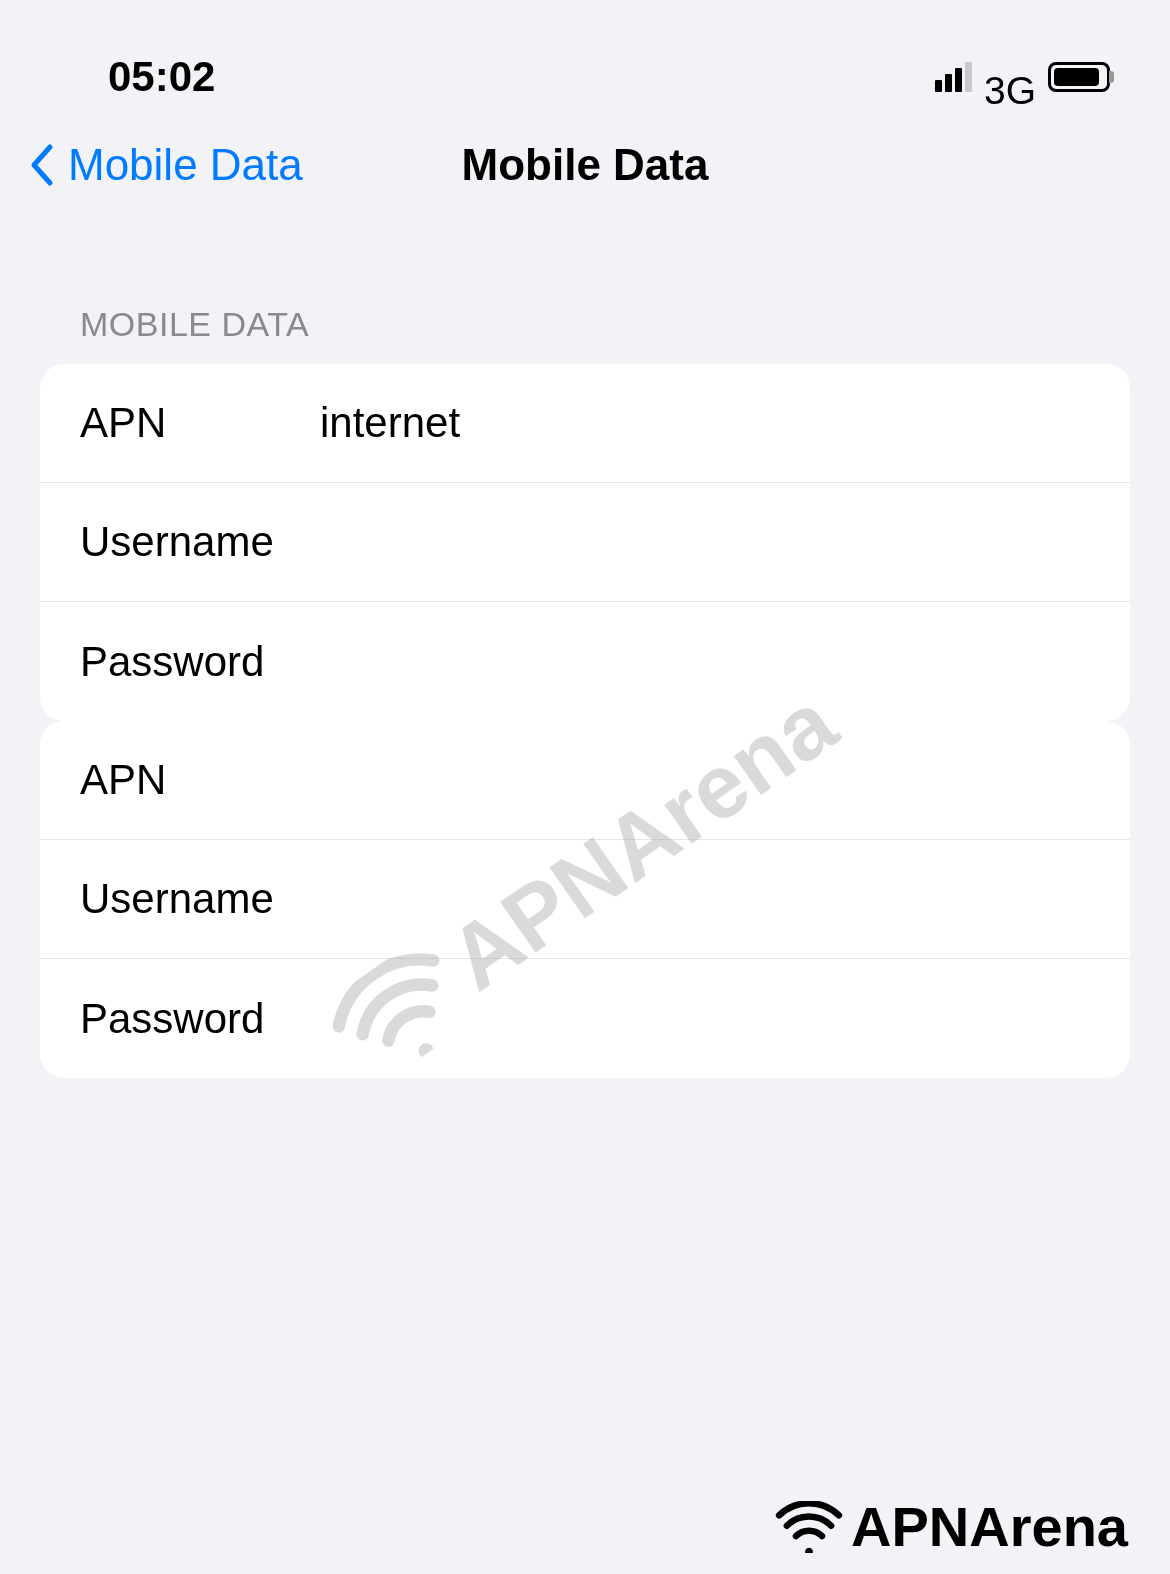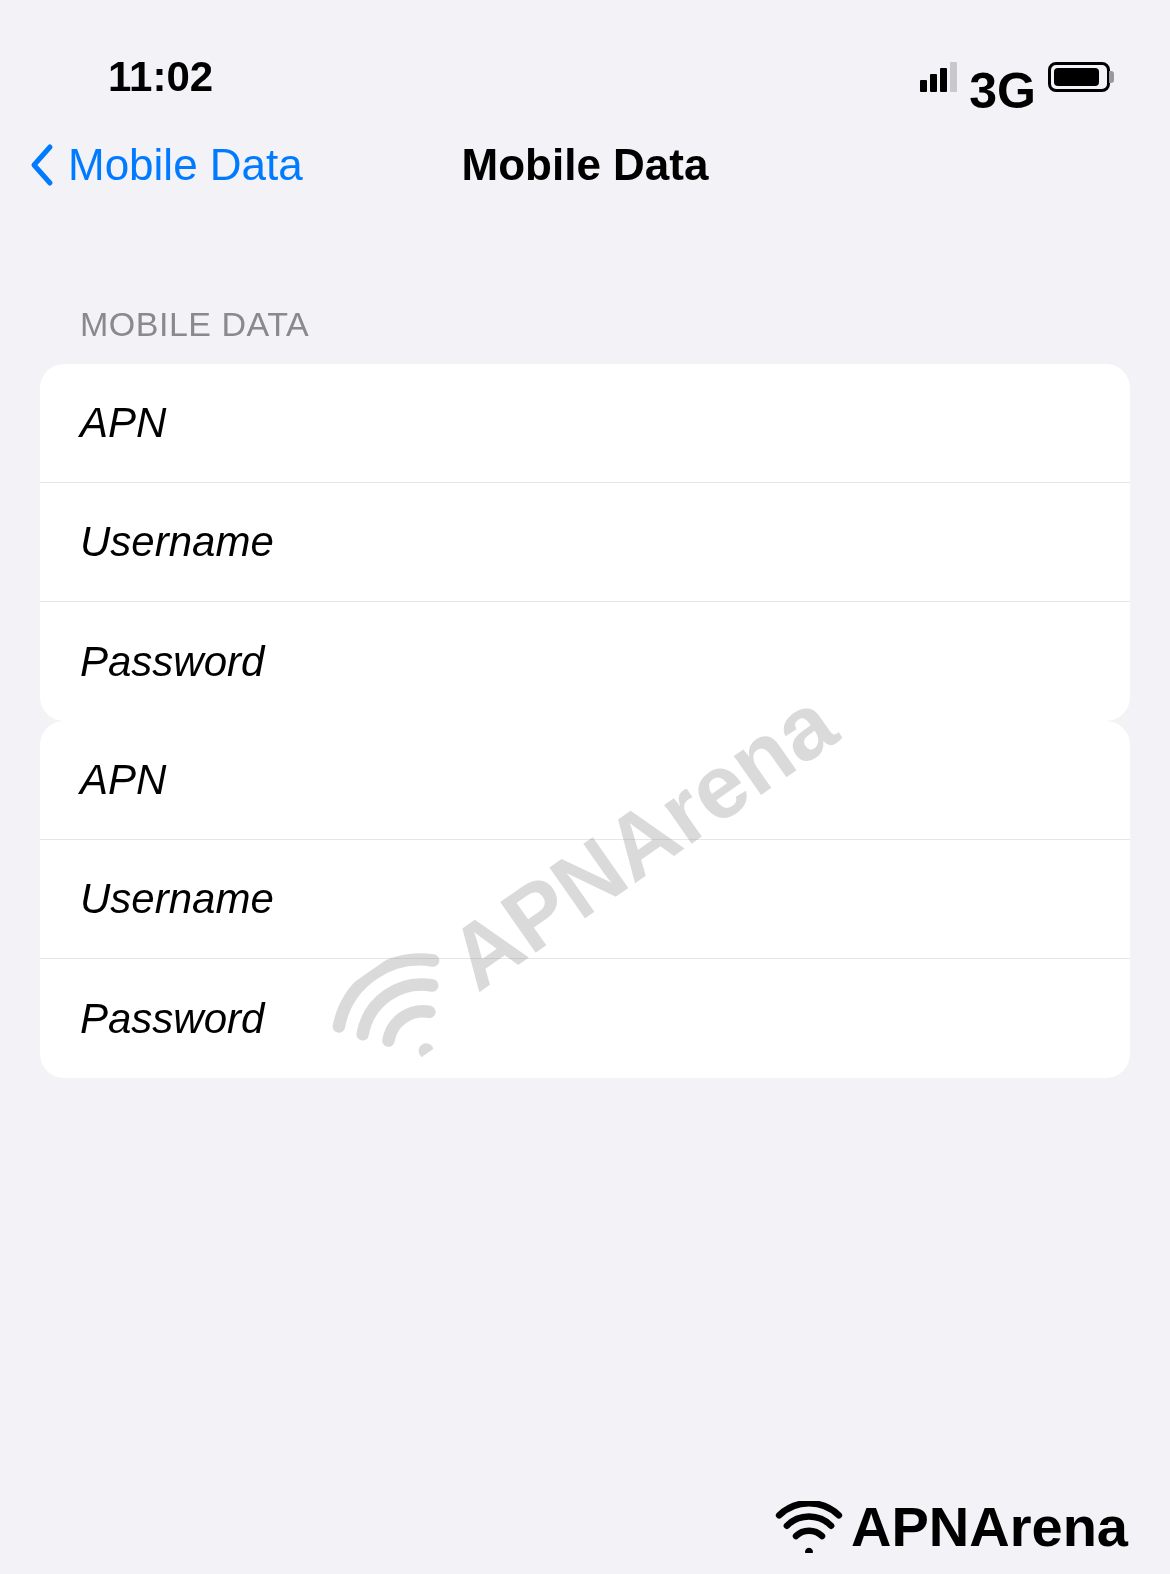--- a/index.html
+++ b/index.html
@@ -40,22 +40,22 @@
     .signal-bar {
       width: 7px;
       background: #000;
       border-radius: 1px;
     }
     .signal-bar:nth-child(1) { height: 12px; }
     .signal-bar:nth-child(2) { height: 18px; }
     .signal-bar:nth-child(3) { height: 24px; }
     .signal-bar:nth-child(4) { height: 30px; background: #c7c7cc; }
     .network-type {
-      font-size: 50px;
-      font-weight: 700;
+      font-size: 39px;
+      font-weight: 400;
       color: #000;
       margin-top: 28px;
     }
     .battery {
       width: 62px;
       height: 30px;
       border: 3px solid #000;
       border-radius: 8px;
       position: relative;
       display: flex;
@@ -132,21 +132,20 @@
     }
     .field-row:last-child {
       border-bottom: none;
     }
     .field-label {
       font-size: 42px;
       font-weight: 400;
       color: #000;
       width: 240px;
       flex-shrink: 0;
-      font-style: italic;
     }
     .field-input {
       flex: 1;
       border: none;
       outline: none;
       font-size: 42px;
       font-weight: 400;
       color: #000;
       background: transparent;
     }
@@ -182,21 +181,21 @@
     }
     .watermark-bottom svg {
       width: 68px;
       height: 52px;
     }
   </style>
 </head>
 <body>
 
 <div class="status-bar">
-  <div class="status-time">11:02</div>
+  <div class="status-time">05:02</div>
   <div class="status-right">
     <div class="signal-bars">
       <div class="signal-bar"></div>
       <div class="signal-bar"></div>
       <div class="signal-bar"></div>
       <div class="signal-bar"></div>
     </div>
     <div class="network-type">3G</div>
     <div class="battery">
       <div class="battery-fill"></div>
@@ -212,20 +211,21 @@
     <span>Mobile Data</span>
   </div>
   <div class="nav-title">Mobile Data</div>
 </div>
 
 <div class="content">
   <div class="section-header">MOBILE DATA</div>
   <div class="section-group">
     <div class="field-row">
       <div class="field-label">APN</div>
+      <input class="field-input" type="text" value="internet" style="">
     </div>
     <div class="field-row">
       <div class="field-label">Username</div>
       <input class="field-input" type="text" value="" style="">
     </div>
     <div class="field-row">
       <div class="field-label">Password</div>
       <input class="field-input" type="text" value="" style="">
     </div>
   </div>

